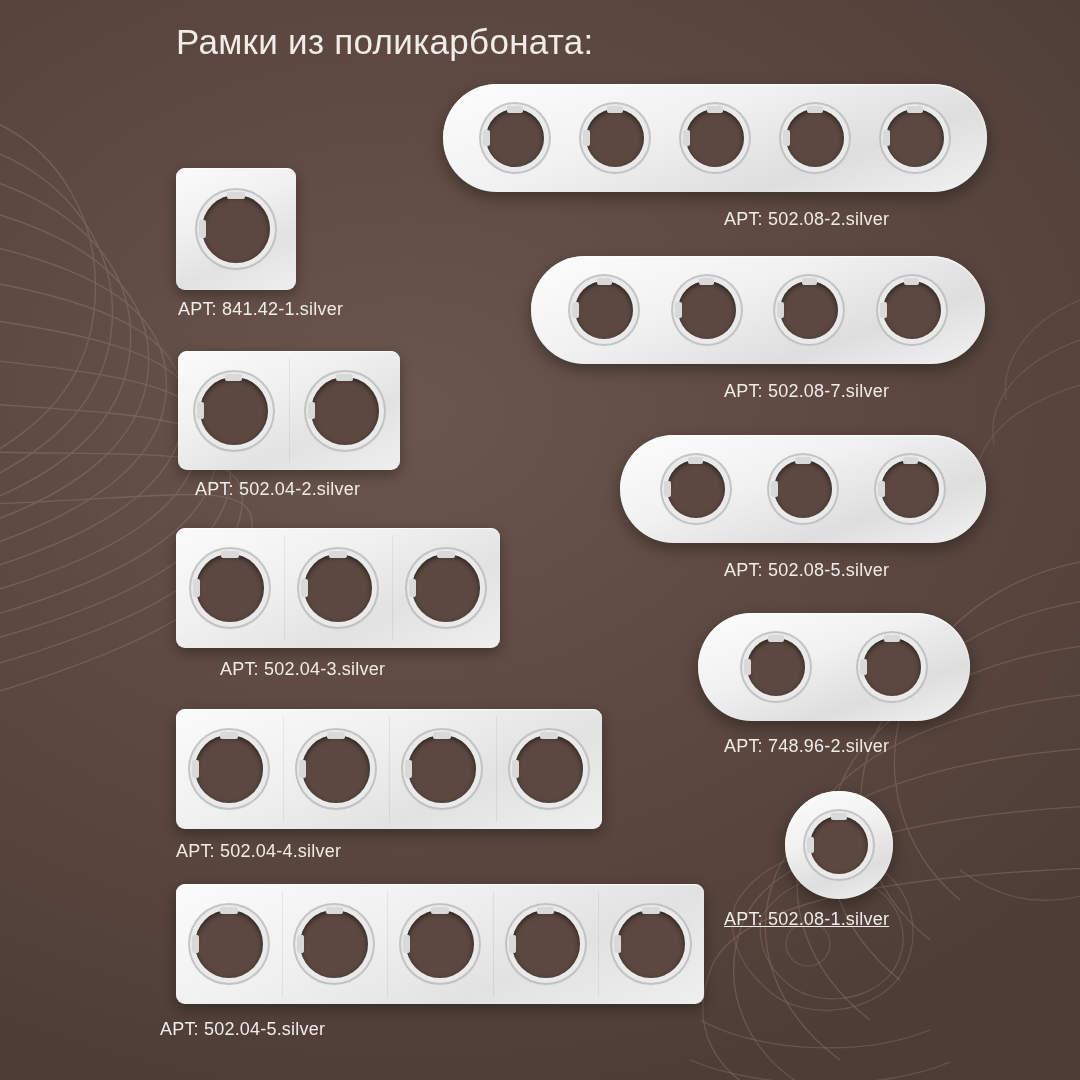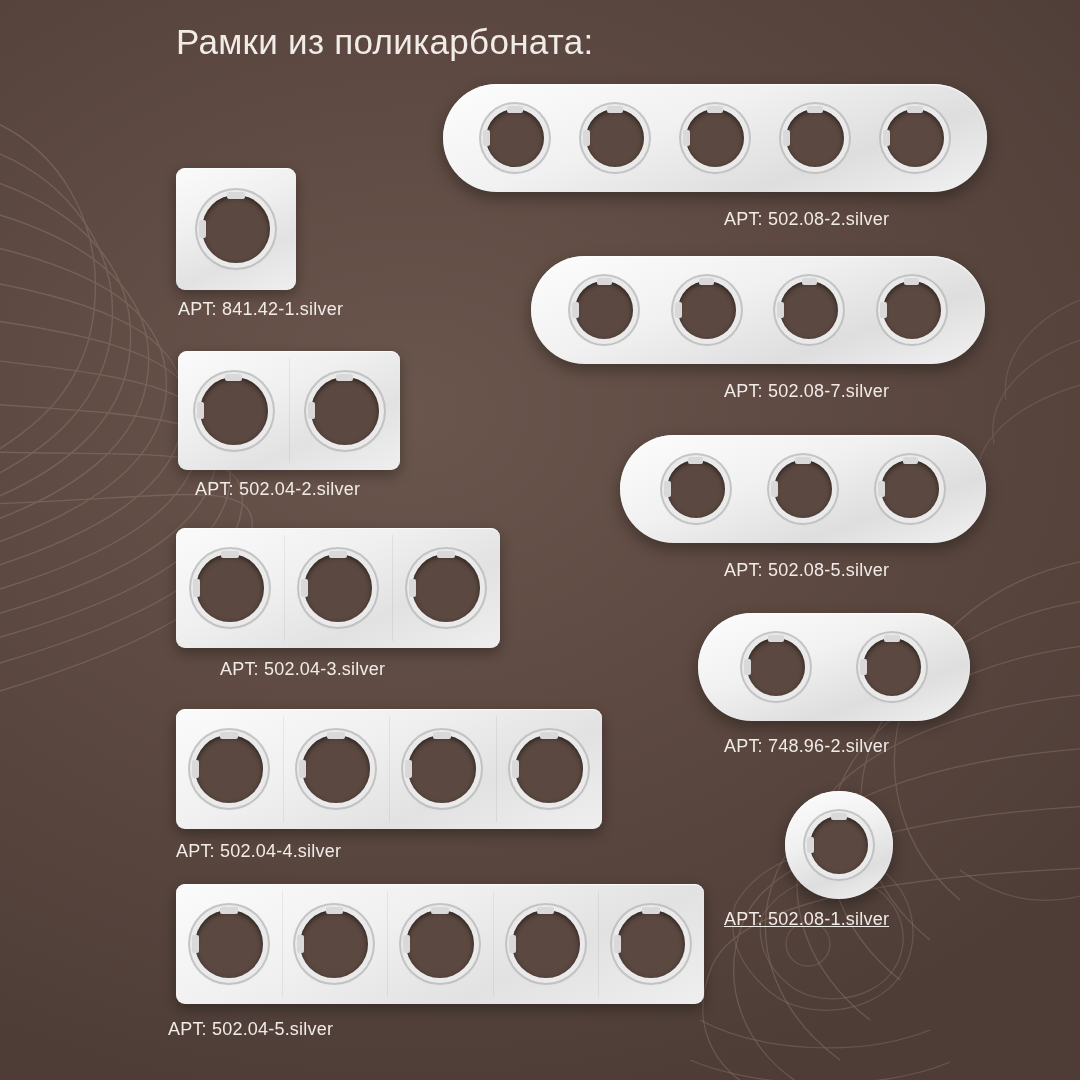--- a/index.html
+++ b/index.html
@@ -208,21 +208,21 @@
     <div class="sq-cell">
       <div class="hole" style="width:68px;height:68px;"></div>
     </div>
     <div class="sq-cell">
       <div class="hole" style="width:68px;height:68px;"></div>
     </div>
     <div class="sq-cell">
       <div class="hole" style="width:68px;height:68px;"></div>
     </div>
   </div>
-  <div class="caption" style="left:168px; top:1019px;">APT: 502.04-5.silver</div>
+  <div class="caption" style="left:160px; top:1019px;">APT: 502.04-5.silver</div>
 
   <div class="pill-frame" style="left:443px; top:84px; width:500px; height:108px; border-radius:54px; padding:0 22px;">
     <div class="hole" style="width:58px;height:58px;"></div>
     <div class="hole" style="width:58px;height:58px;"></div>
     <div class="hole" style="width:58px;height:58px;"></div>
     <div class="hole" style="width:58px;height:58px;"></div>
     <div class="hole" style="width:58px;height:58px;"></div>
   </div>
   <div class="caption" style="left:724px; top:209px;">APT: 502.08-2.silver</div>
 

